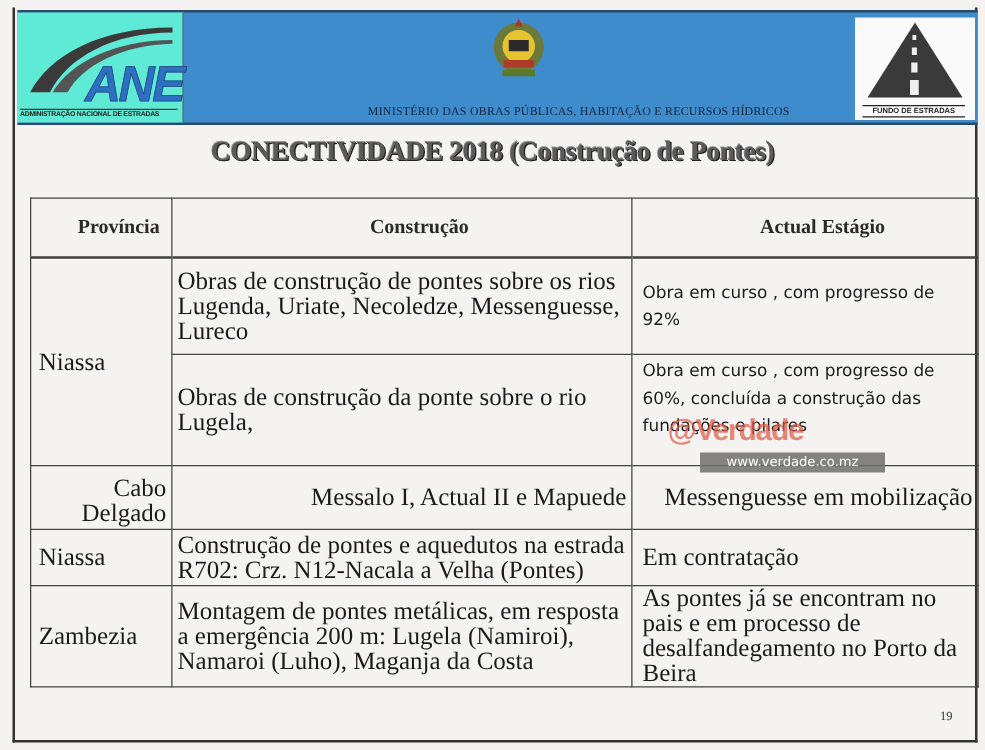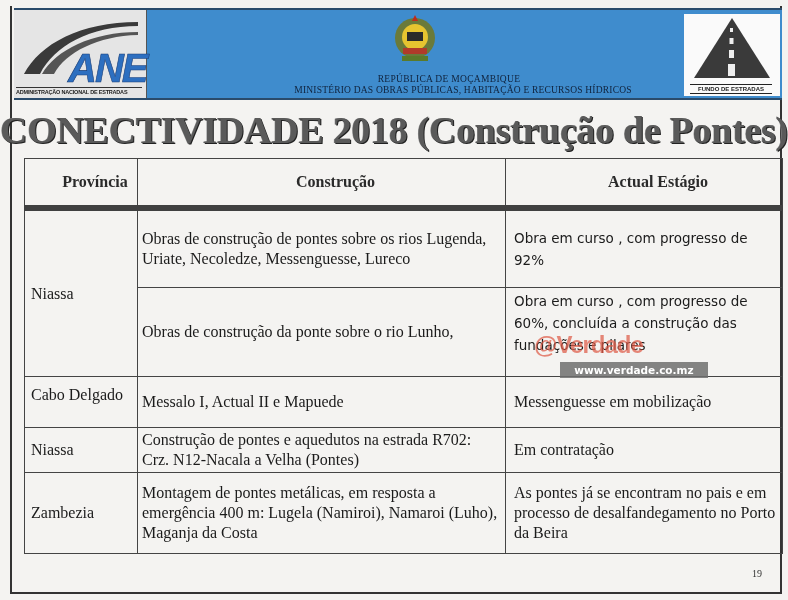--- a/index.html
+++ b/index.html
@@ -17,21 +17,21 @@
     }
     
     .header {
       position: absolute; left: 14px; top: 8px; width: 768px; height: 92px;
       background: #3f8ccd;
       border-top: 2px solid #2a4b6b; border-bottom: 2px solid #2a4b6b;
       box-sizing: border-box;
     }
     .ane-logo {
       position: absolute; left: 0; top: 0; width: 132px; height: 88px;
-      background: #e5e5e5; border-right: 1px solid #555;
+      background: #5eead4; border-right: 1px solid #555;
     }
     .ane-logo svg { position: absolute; left: 6px; top: 4px; }
     .ane-caption {
       position: absolute; left: 2px; bottom: 3px; width: 126px;
       font-family: "Liberation Sans", sans-serif; font-size: 5.5px; font-weight: bold;
       color: #222; white-space: nowrap; letter-spacing: -0.2px;
       border-top: 1px solid #333; padding-top: 1px;
     }
     .ane-text {
       position: absolute; left: 54px; top: 36px;
@@ -57,64 +57,64 @@
       background: #fafafa;
     }
     .fe-caption {
       position: absolute; left: 6px; bottom: 2px; width: 82px; text-align: center;
       font-family: "Liberation Sans", sans-serif; font-size: 6px; font-weight: bold; color: #222;
       border-bottom: 1px solid #222; border-top: 1px solid #222; line-height: 8px;
     }
     
     .title {
       position: absolute; left: 0; width: 788px; top: 108px; text-align: center;
-      font-family: "Liberation Serif", serif; font-weight: bold; font-size: 38px;
+      font-family: "Liberation Serif", serif; font-weight: bold; font-size: 22px;
       color: #5a5a5a;
       text-shadow: 1px 1px 0 #222, -0.5px -0.5px 0 #999;
       letter-spacing: -0.3px;
     }
     
     table.main {
       position: absolute; left: 24px; top: 158px; width: 758px;
       border-collapse: collapse; table-layout: fixed;
     }
     table.main th, table.main td {
       border: 1px solid #444; vertical-align: middle; padding: 0 4px;
     }
     table.main th {
       height: 46px; font-weight: bold; font-size: 16px; color: #2a2a2a;
-      text-align: center; border-bottom: 6px solid #404040; padding-left: 32px;
-    }
-    table.main td { font-size: 16px; line-height: 20px; color: #1b1b1b; }
+      text-align: center; border-bottom: 2px solid #404040; padding-left: 32px;
+    }
+    table.main td { font-size: 20px; line-height: 20px; color: #1b1b1b; }
     .col-prov { width: 113px; }
     .col-desig { width: 368px; }
     .col-stage { width: 277px; }
     .sans { font-family: "DejaVu Sans", sans-serif; font-size: 13.5px !important; line-height: 22px !important; }
     .r1 td { height: 76px; }
     .r2 td { height: 86px; }
-    .r3 td { height: 42px; }
+    .r3 td { height: 42px; text-align: right; }
     .r4 td { height: 44px; }
     .r5 td { height: 80px; }
     .prov-cell { vertical-align: middle; padding-left: 6px !important; }
     .prov-top { vertical-align: top !important; padding-top: 8px !important; }
     .stage-cell { padding-left: 8px !important; }
     
     .watermark {
       position: absolute; left: 530px; top: 328px; width: 180px; height: 56px;
       pointer-events: none;
     }
     .wm-text {
       position: absolute; left: 4px; top: 0; font-family: Liberation Sans, sans-serif;
       font-weight: bold; font-size: 24px; color: rgba(222,90,70,0.72); letter-spacing: -1px;
       line-height: 34px;
     }
     .wm-url {
       position: absolute; left: 30px; top: 34px; width: 148px; height: 16px;
       background: rgba(110,110,110,0.85); color: #fff;
-      font-family: "DejaVu Sans", sans-serif; font-weight: bold; font-size: 10.5px;
+      font-family: "DejaVu Sans", sans-serif; font-weight: normal; font-size: 10.5px;
       line-height: 16px; text-align: center;
     }
     .page-number {
       position: absolute; left: 752px; top: 568px; font-size: 10px; color: #333;
       font-family: "Liberation Serif", serif;
     }
   </style>
 </head>
 <body>
 
@@ -134,21 +134,20 @@
     <svg width="50" height="58" viewBox="0 0 50 58">
       <circle cx="25" cy="26" r="20" fill="#6a7a3a"></circle>
       <circle cx="25" cy="25" r="13" fill="#e6c430"></circle>
       <rect x="17" y="20" width="16" height="9" fill="#2a2a2a"></rect>
       <rect x="13" y="36" width="24" height="6" fill="#b03a2a"></rect>
       <path d="M25 3 L28 9 L22 9 Z" fill="#c02a1a"></path>
       <rect x="12" y="44" width="26" height="5" fill="#5a7a2a"></rect>
     </svg>
   </div>
 
-  <div class="header-line1">REPÚBLICA DE MOÇAMBIQUE</div>
   <div class="header-line2">MINISTÉRIO DAS OBRAS PÚBLICAS, HABITAÇÃO E RECURSOS HÍDRICOS</div>
 
   <div class="fe-logo">
     <svg width="96" height="70" viewBox="0 0 96 70">
       <path d="M48 4 L 86 64 L 10 64 Z" fill="#3a3a3a"></path>
       <rect x="46" y="14" width="3" height="4" fill="#eee"></rect>
       <rect x="45.5" y="24" width="4" height="6" fill="#eee"></rect>
       <rect x="45" y="36" width="5" height="8" fill="#eee"></rect>
       <rect x="44" y="50" width="7" height="12" fill="#eee"></rect>
     </svg>
@@ -171,36 +170,36 @@
       <th>Actual Estágio</th>
     </tr>
   </thead>
   <tbody>
     <tr class="r1">
       <td rowspan="2" class="prov-cell">Niassa</td>
       <td>Obras de construção de pontes sobre os rios Lugenda, Uriate, Necoledze, Messenguesse, Lureco</td>
       <td class="sans stage-cell">Obra em curso , com progresso de 92%</td>
     </tr>
     <tr class="r2">
-      <td>Obras de construção da ponte sobre o rio Lunho,</td>
+      <td>Obras de construção da ponte sobre o rio Lugela,</td>
       <td class="sans stage-cell" style="vertical-align: top; padding-top: 2px;">Obra em curso , com progresso de 60%, concluída a construção das fundações e pilares</td>
     </tr>
     <tr class="r3">
       <td class="prov-cell prov-top">Cabo Delgado</td>
       <td>Messalo I, Actual II e Mapuede</td>
       <td class="stage-cell">Messenguesse em mobilização</td>
     </tr>
     <tr class="r4">
       <td class="prov-cell">Niassa</td>
       <td>Construção de pontes e aquedutos na estrada R702: Crz. N12-Nacala a Velha (Pontes)</td>
       <td class="stage-cell">Em contratação</td>
     </tr>
     <tr class="r5">
       <td class="prov-cell">Zambezia</td>
-      <td>Montagem de pontes metálicas, em resposta a emergência 400 m: Lugela (Namiroi), Namaroi (Luho), Maganja da Costa</td>
+      <td>Montagem de pontes metálicas, em resposta a emergência 200 m: Lugela (Namiroi), Namaroi (Luho), Maganja da Costa</td>
       <td class="stage-cell">As pontes já se encontram no pais e em processo de desalfandegamento no Porto da Beira</td>
     </tr>
   </tbody>
 </table>
 
 <div class="watermark">
   <div class="wm-text">@Verdade</div>
   <div class="wm-url">www.verdade.co.mz</div>
 </div>
 

